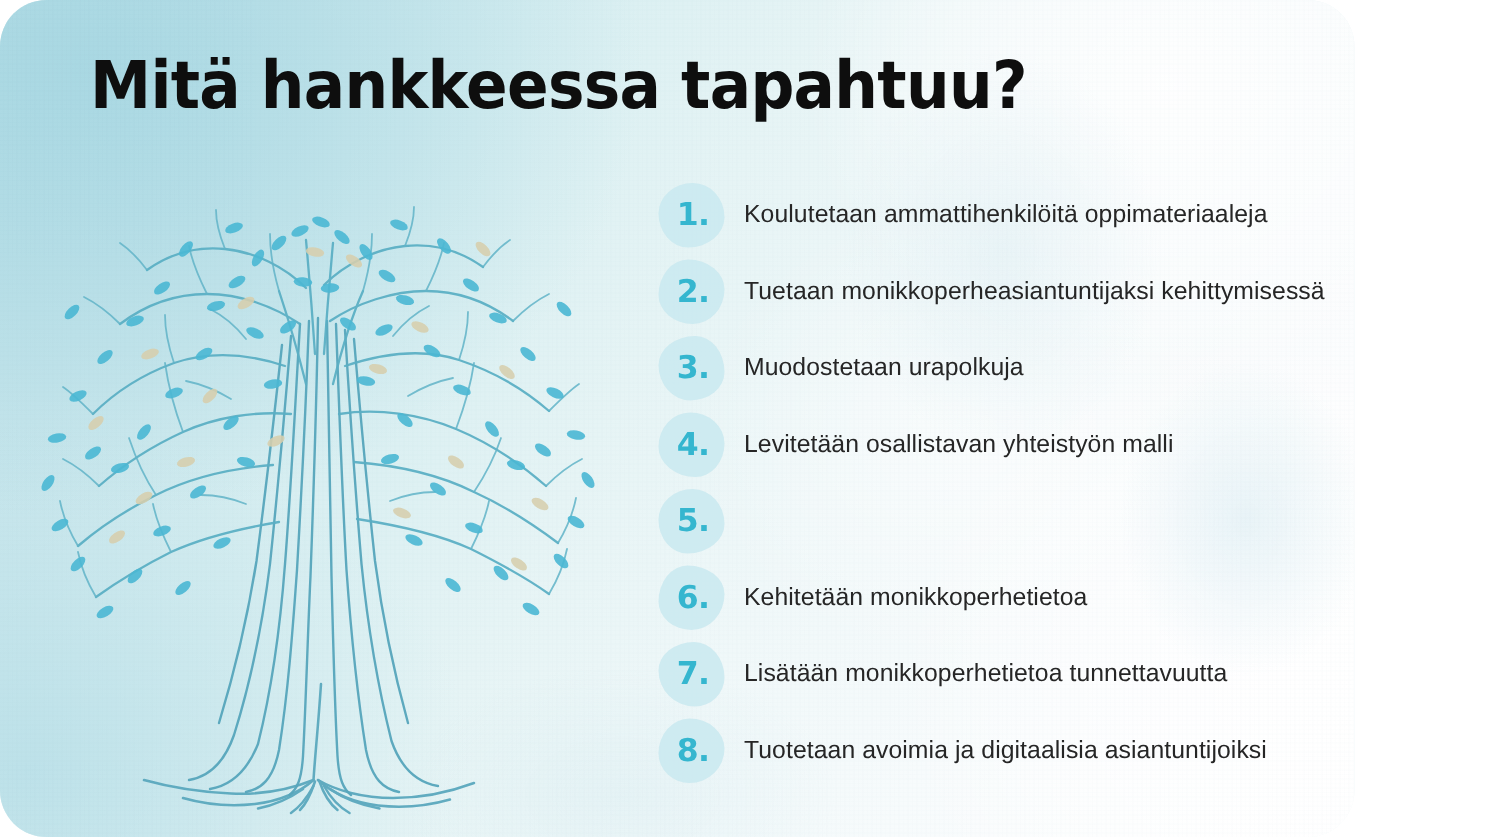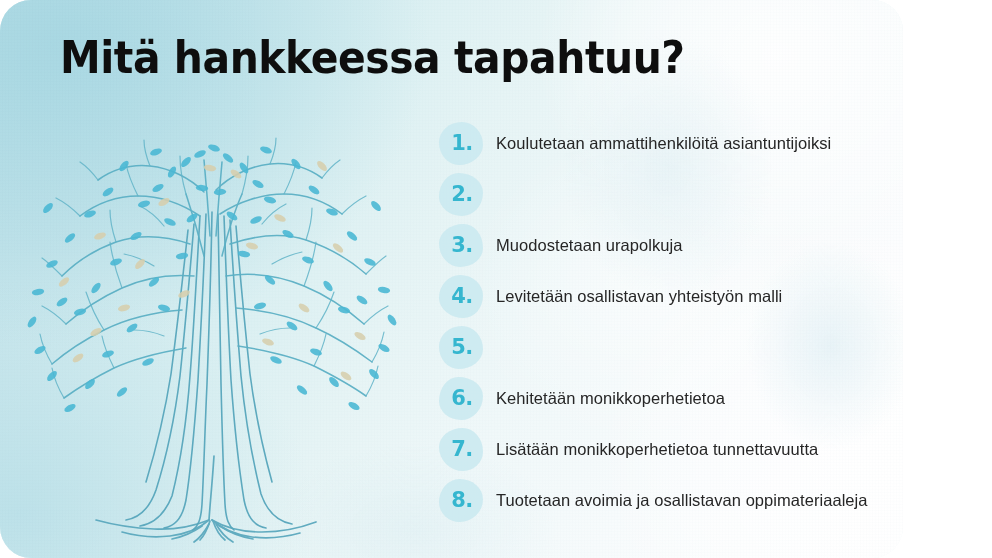--- a/index.html
+++ b/index.html
@@ -525,28 +525,29 @@
     </svg>
   </div>
 
   <div class="list">
 
     <div class="list-item">
       <div class="badge">
         <span class="badge-blob"></span>
         <span class="badge-num">1.</span>
       </div>
-      <span class="item-text">Koulutetaan ammattihenkilöitä asiantuntijoiksi</span>
+      <span class="item-text">Koulutetaan ammattihenkilöitä oppimateriaaleja</span>
     </div>
 
     <div class="list-item">
       <div class="badge">
         <span class="badge-blob"></span>
         <span class="badge-num">2.</span>
       </div>
+      <span class="item-text">Tuetaan monikkoperheasiantuntijaksi kehittymisessä</span>
     </div>
 
     <div class="list-item">
       <div class="badge">
         <span class="badge-blob"></span>
         <span class="badge-num">3.</span>
       </div>
       <span class="item-text">Muodostetaan urapolkuja</span>
     </div>
 
@@ -579,17 +580,17 @@
         <span class="badge-num">7.</span>
       </div>
       <span class="item-text">Lisätään monikkoperhetietoa tunnettavuutta</span>
     </div>
 
     <div class="list-item">
       <div class="badge">
         <span class="badge-blob"></span>
         <span class="badge-num">8.</span>
       </div>
-      <span class="item-text">Tuotetaan avoimia ja osallistavan oppimateriaaleja</span>
+      <span class="item-text">Tuotetaan avoimia ja digitaalisia asiantuntijoiksi</span>
     </div>
 
   </div>
 </div>
 
 </body></html>

